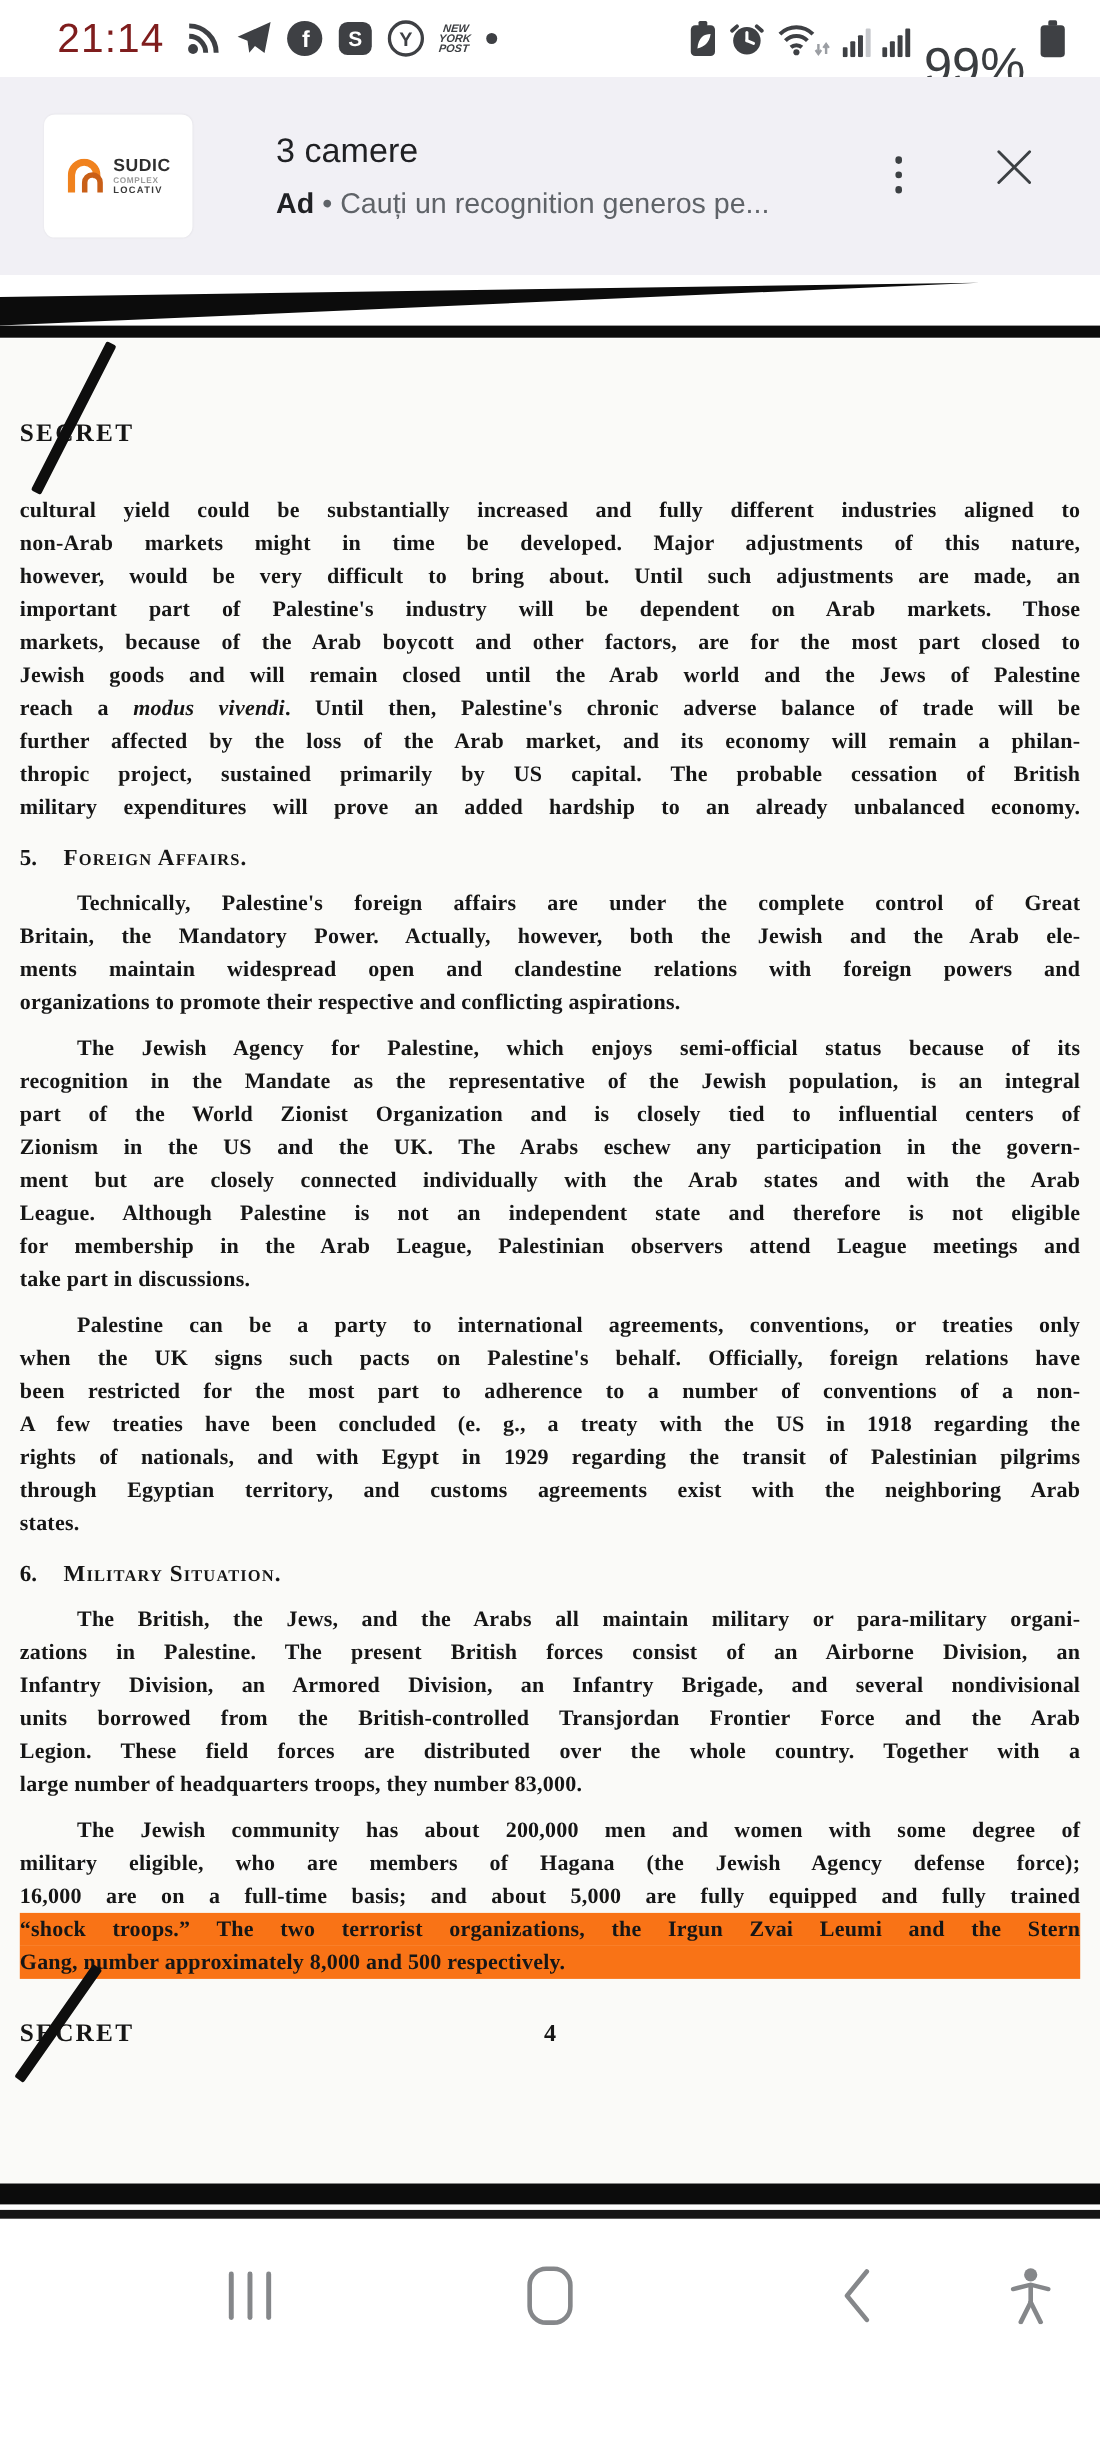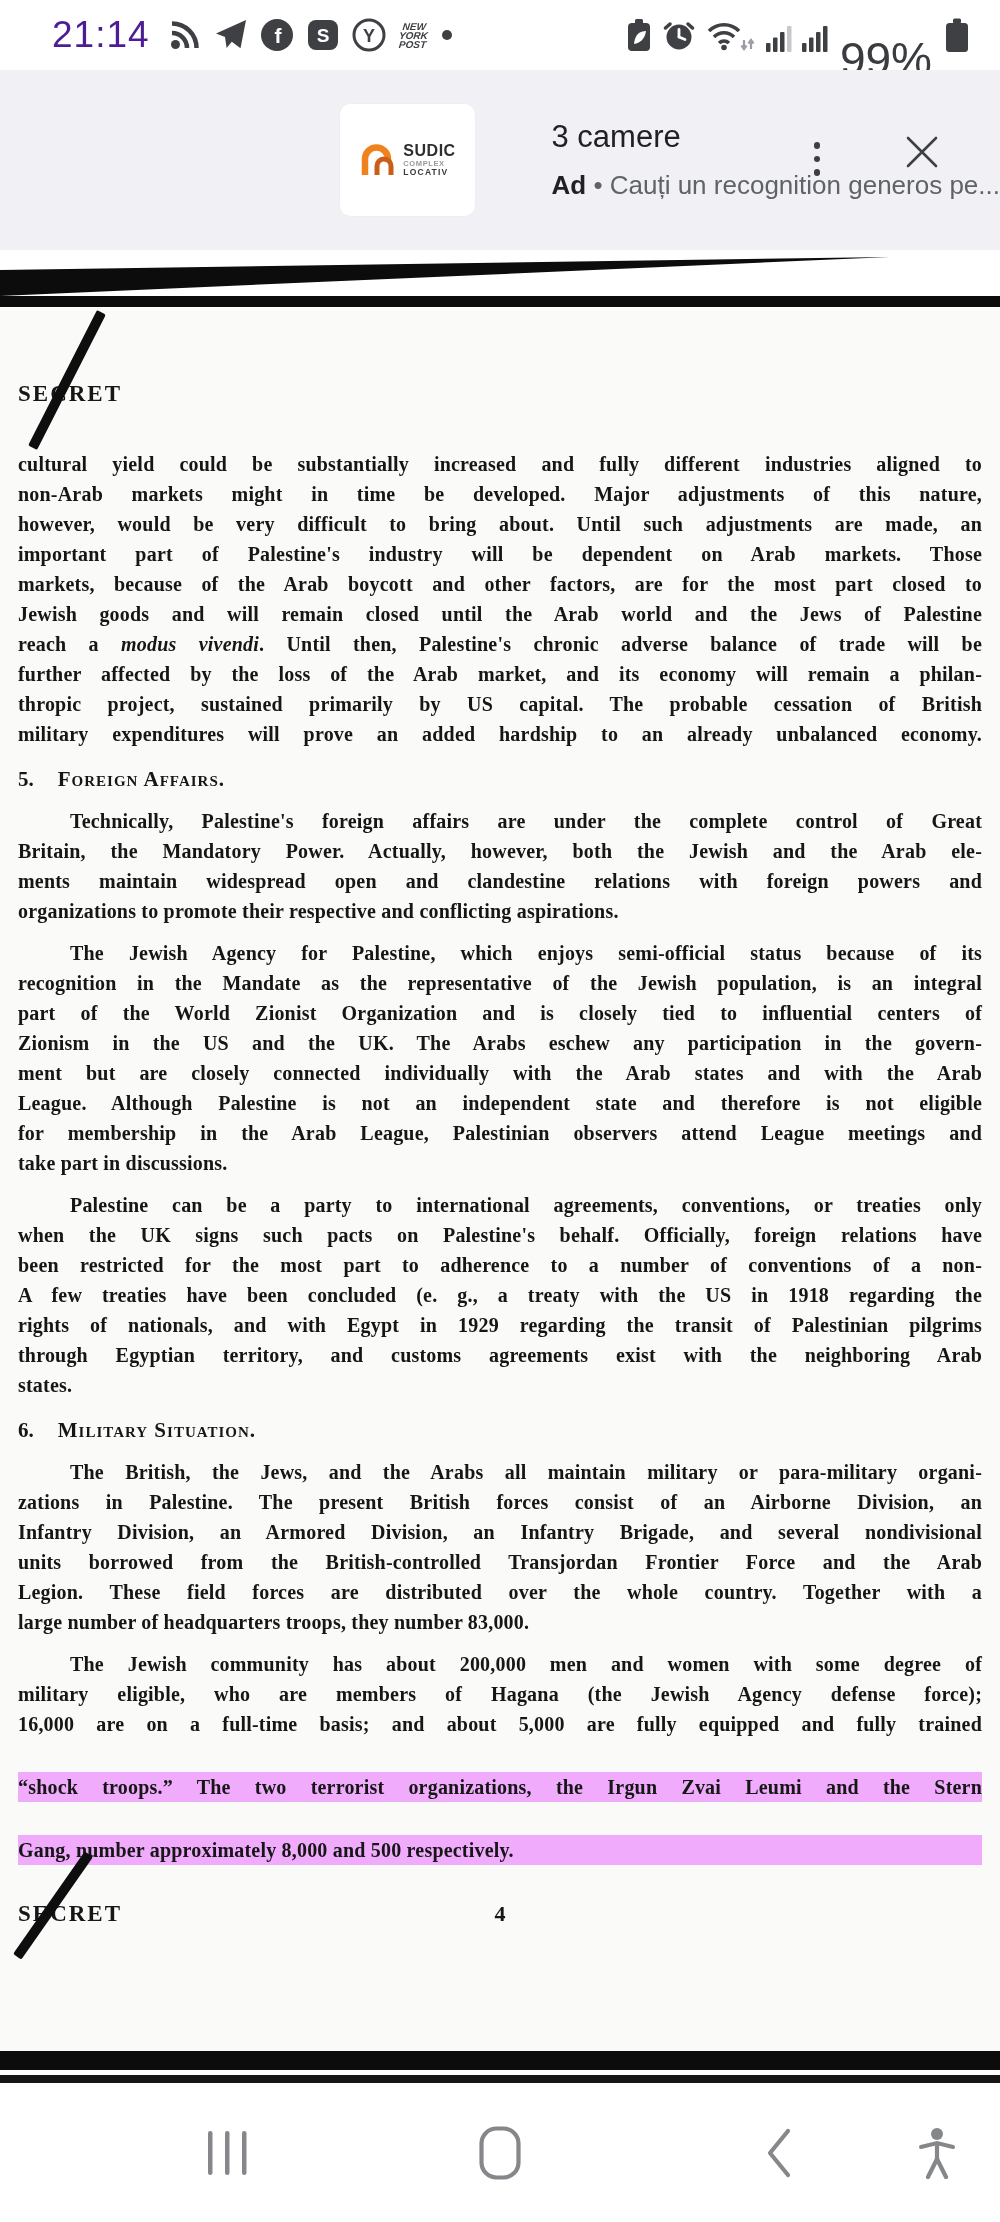--- a/index.html
+++ b/index.html
@@ -4,29 +4,29 @@
 <style>
   * { margin:0; padding:0; box-sizing:border-box; }
   html,body { background:#ffffff; }
   body {
     width:1000px; height:2222px; position:relative; overflow:hidden;
     font-family:"Liberation Sans", sans-serif;
   }
 
   
   .status-bar { height:70px; background:#fff; display:flex; align-items:center; padding:0 28px 0 52px; color:#3e4044; }
-  .time { font-size:37px; color:#4c1d95; letter-spacing:1px; margin-right:20px; }
+  .time { font-size:37px; color:#7f1d1d; letter-spacing:1px; margin-right:20px; }
   .sb-left { display:flex; align-items:center; gap:13px; }
   .sb-right { margin-left:auto; display:flex; align-items:center; gap:10px; color:#3e4044; }
   .batt-pct { font-size:46px; color:#3a3d40; margin-left:2px;margin-top:47px; }
   .nypost { font-style:italic; font-weight:800; font-size:10px; line-height:9px; letter-spacing:0; transform:skewX(-6deg); color:#3e4044; text-align:center; }
   .sb-icon { display:flex; align-items:center; }
 
   
-  .ad-banner { height:180px; background:#f1f0f5; position:relative; display:flex; align-items:center; padding-left:40px;justify-content:flex-end; }
+  .ad-banner { height:180px; background:#f1f0f5; position:relative; display:flex; align-items:center; padding-left:40px; }
   .logo-card { width:135px; height:112px; background:#fff; border-radius:10px; display:flex; align-items:center; justify-content:center; gap:7px; box-shadow:0 0 2px rgba(0,0,0,.06); }
   .logo-text { display:flex; flex-direction:column; line-height:1.05; }
   .logo-brand { font-size:16px; font-weight:800; color:#2e2e2e; letter-spacing:.5px; }
   .logo-l2 { font-size:7.5px; font-weight:600; color:#9a9a9a; letter-spacing:.6px; }
   .logo-l3 { font-size:8.5px; font-weight:800; color:#3a3a3a; letter-spacing:1.2px; }
   .ad-texts { margin-left:76px; }
   .ad-title { font-size:31px; color:#202124; margin-bottom:15px; }
   .ad-sub { font-size:26px; color:#5f6368; }
   .ad-label { font-weight:700; color:#202124; }
   .kebab { position:absolute; right:176px; top:68px; display:flex; flex-direction:column; gap:7px; cursor:pointer; padding:4px; }
@@ -40,21 +40,21 @@
   
   .document { background:#fafaf8; padding:0 18px 120px; color:#161616; font-family:"Liberation Serif", serif; font-weight:600; }
   .secret-head { position:relative; margin:0; padding-top:73px; font-size:23px; font-weight:700; letter-spacing:2px; width:max-content; }
   .slash { position:absolute; background:#0e0e0e; border-radius:2px; }
   .slash-top { left:44px; top:-4px; width:10px; height:152px; transform:rotate(27deg); }
   .doc-body { margin-top:42px; }
   .doc-para { margin-bottom:12px; }
   .doc-line { font-size:20px; line-height:30px; text-align:justify; letter-spacing:.2px; }
   .doc-line.fill { text-align-last:justify; }
   .doc-para.indent > .doc-line:first-child { text-indent:52px; }
-  .doc-line.hl { background:#f0abfc;margin-top:33px; }
+  .doc-line.hl { background:#f97316; }
   .doc-heading { display:flex; gap:24px; margin:18px 0 14px; font-size:21px; font-weight:700; }
   .h-title { font-variant:small-caps; letter-spacing:1px; }
   .doc-footer { position:relative; margin-top:36px; height:30px; }
   .footer-secret { position:relative; font-size:23px; font-weight:700; letter-spacing:2px; width:max-content; }
   .slash-bottom { left:30px; top:-58px; width:10px; height:125px; transform:rotate(35deg); }
   .page-num { position:absolute; left:0; right:0; top:0; text-align:center; font-size:22px; font-weight:600; }
 
   
   .page-edge { height:34px; background:#fff; position:relative; }
   .edge-band1 { position:absolute; top:0; left:0; right:0; height:19px; background:#0c0c0c; }

